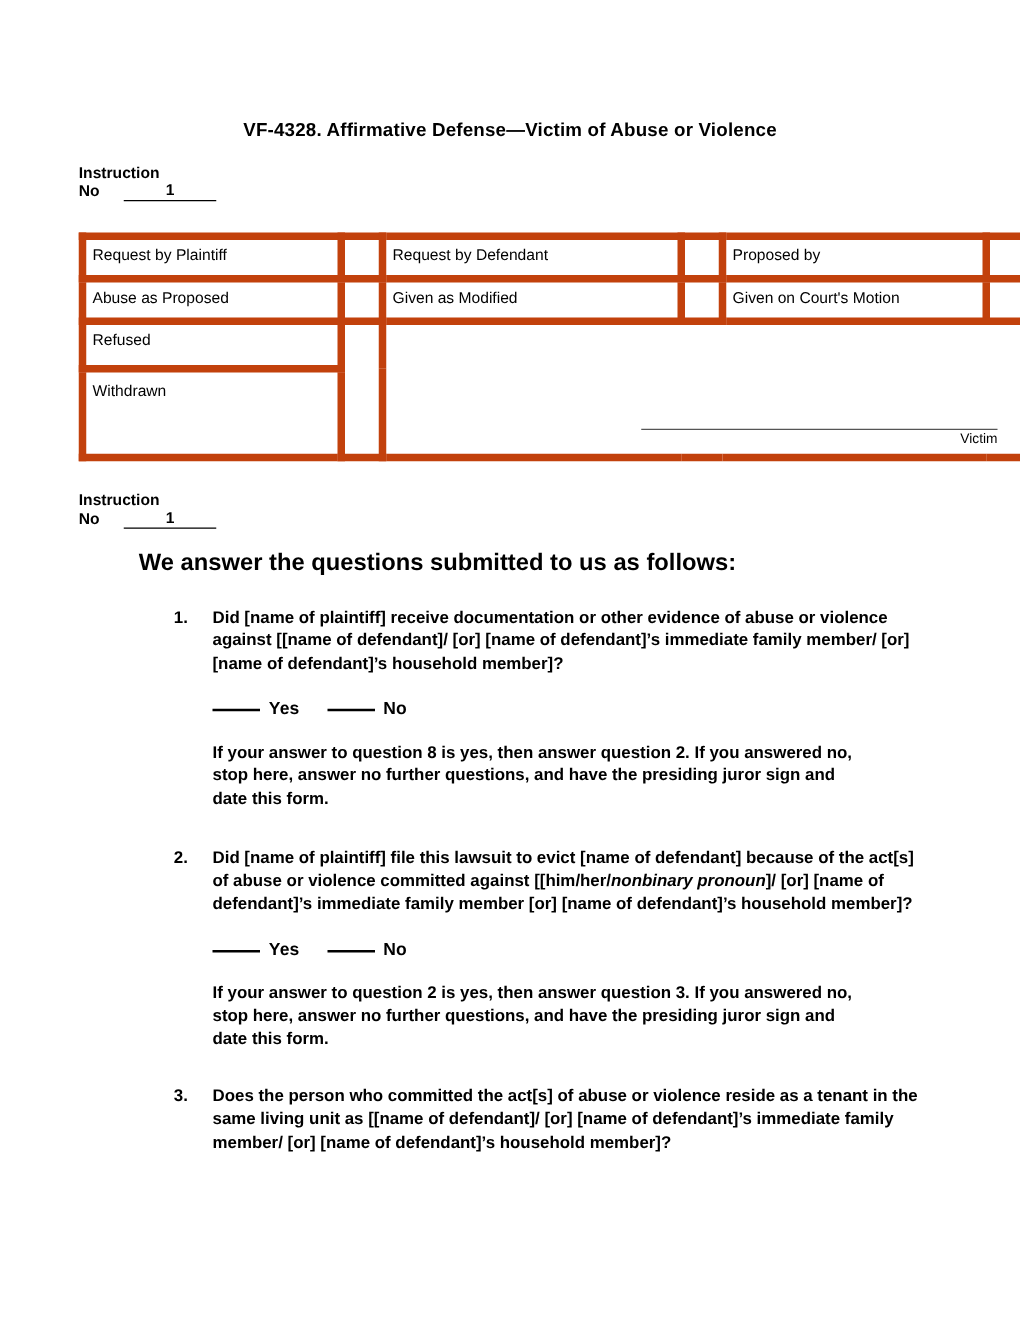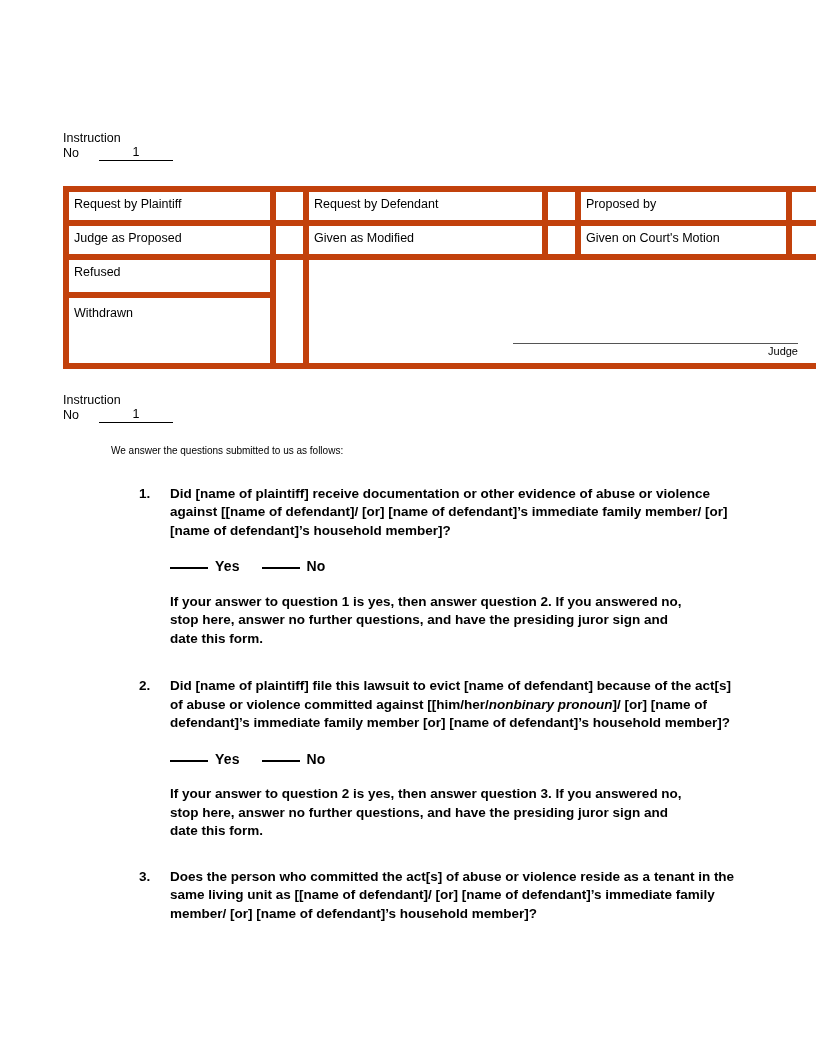--- a/index.html
+++ b/index.html
@@ -31,21 +31,21 @@
     font-size: 15px;
     font-weight: bold;
     letter-spacing: 0.01em;
   }
 
   
   .instruction-block {
     position: absolute;
     font-size: 12.5px;
     line-height: 15px;
-    font-weight: normal;
+    font-weight: bold;
   }
   .instruction-block .ib-word {
     display: block;
   }
   .ib-line2 {
     display: flex;
     align-items: flex-end;
     gap: 0;
   }
   .ib-no-label {
@@ -114,22 +114,22 @@
     position: absolute;
     left: 0;
     top: 442px;
     width: 816px;
     font-size: 13.5px;
     font-weight: bold;
     line-height: 18.5px;
   }
   .lead-in {
     margin: 0 0 24px 111px;
-    font-weight: normal;
-    font-size: 10px;
+    font-weight: bold;
+    font-size: 19px;
   }
 
   .q-item {
     position: relative;
     margin: 0 0 0 0;
     padding-left: 170px;
     min-height: 1px;
   }
   .q-num {
     position: absolute;
@@ -173,20 +173,21 @@
   }
 
   .q-spacer-lg { height: 29px; }
   .q-spacer-md { height: 27px; }
 </style>
 </head>
 <body>
 
 <div class="page">
 
+  <div class="doc-title">VF-4328. Affirmative Defense—Victim of Abuse or Violence</div>
 
   <div class="instruction-block" id="instruction-block-1">
     <span class="ib-word">Instruction</span>
     <span class="ib-line2">
       <span class="ib-no-label">No</span>
       <span class="ib-blank">1</span>
     </span>
   </div>
 
   <table class="routing-table">
@@ -201,33 +202,33 @@
     <tbody>
       <tr>
         <td>Request by Plaintiff</td>
         <td></td>
         <td>Request by Defendant</td>
         <td></td>
         <td>Proposed by</td>
         <td></td>
       </tr>
       <tr>
-        <td>Judge as Proposed</td>
+        <td>Abuse as Proposed</td>
         <td></td>
         <td>Given as Modified</td>
         <td></td>
         <td>Given on Court's Motion</td>
         <td></td>
       </tr>
       <tr>
         <td class="cell-tall-refused">Refused</td>
         <td rowspan="2"></td>
         <td class="signature-cell" colspan="4" rowspan="2">
           <div class="sig-line"></div>
-          <div class="sig-caption">Judge</div>
+          <div class="sig-caption">Victim</div>
         </td>
       </tr>
       <tr>
         <td class="cell-tall-withdrawn">Withdrawn</td>
       </tr>
     </tbody>
   </table>
 
   <div class="instruction-block" id="instruction-block-2">
     <span class="ib-word">Instruction</span>
@@ -241,21 +242,21 @@
 
     <p class="lead-in">We answer the questions submitted to us as follows:</p>
 
     <div class="q-item">
       <span class="q-num">1.</span>
       <span class="q-text"><span>Did [name of plaintiff] receive documentation or other evidence of abuse or violence against [[name of defendant]/ [or] [name of defendant]’s immediate family member/ [or] [name of defendant]’s household member]?</span></span>
     </div>
     <div class="answer-line">
       <span class="blank-short"></span><span>Yes</span><span class="answer-gap"></span><span class="blank-short"></span><span>No</span>
     </div>
-    <p class="note-para">If your answer to question 1 is yes, then answer question 2. If you answered no, stop here, answer no further questions, and have the presiding juror sign and date this form.</p>
+    <p class="note-para">If your answer to question 8 is yes, then answer question 2. If you answered no, stop here, answer no further questions, and have the presiding juror sign and date this form.</p>
 
     <div class="q-spacer-lg"></div>
 
     <div class="q-item">
       <span class="q-num">2.</span>
       <span class="q-text"><span>Did [name of plaintiff] file this lawsuit to evict [name of defendant] because of the act[s] of abuse or violence committed against [[him/her/</span><em>nonbinary pronoun</em><span>]/ [or] [name of defendant]’s immediate family member [or] [name of defendant]’s household member]?</span></span>
     </div>
     <div class="answer-line">
       <span class="blank-short"></span><span>Yes</span><span class="answer-gap"></span><span class="blank-short"></span><span>No</span>
     </div>

